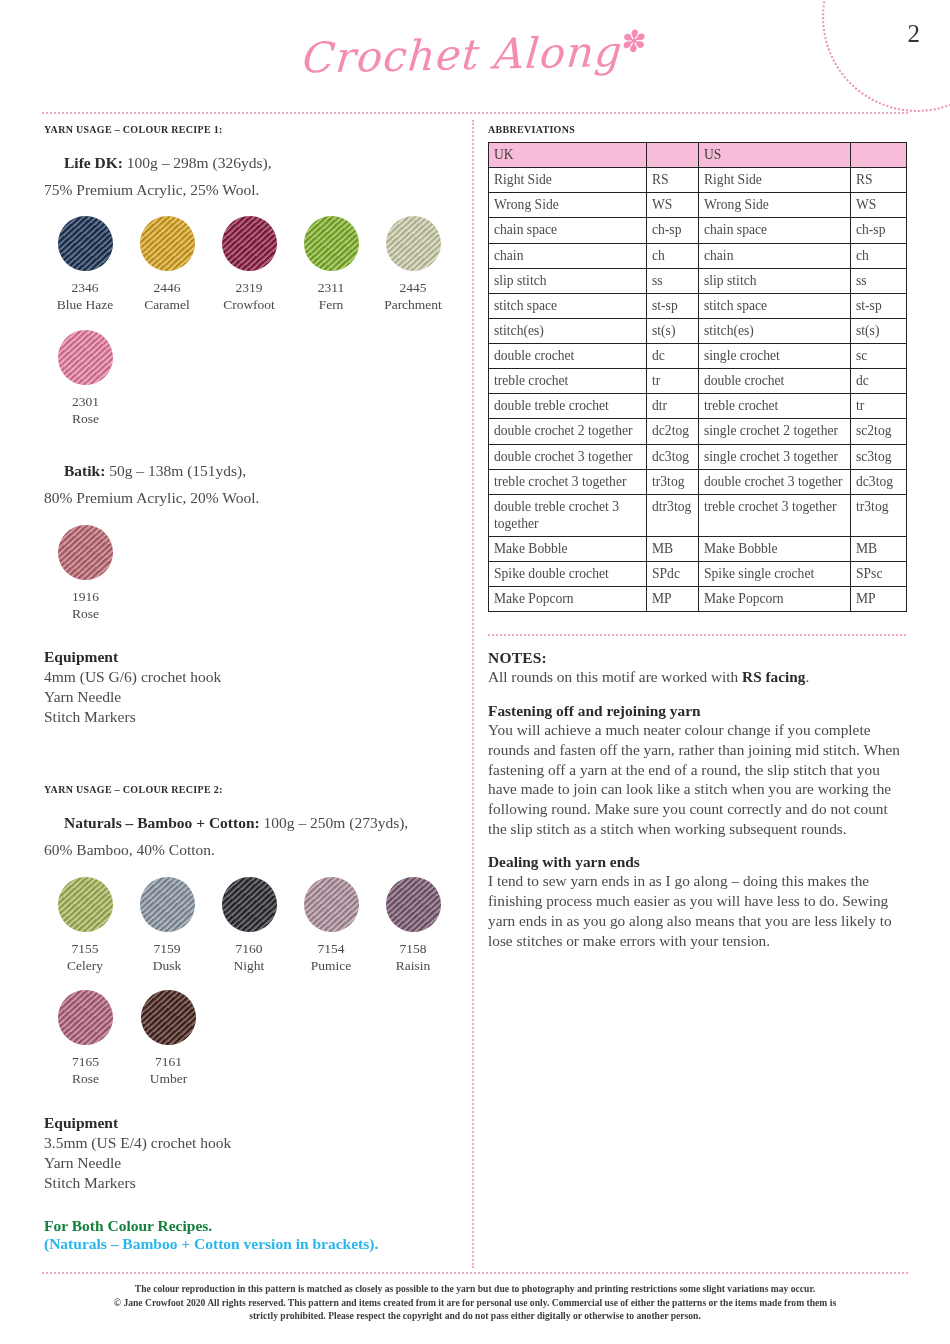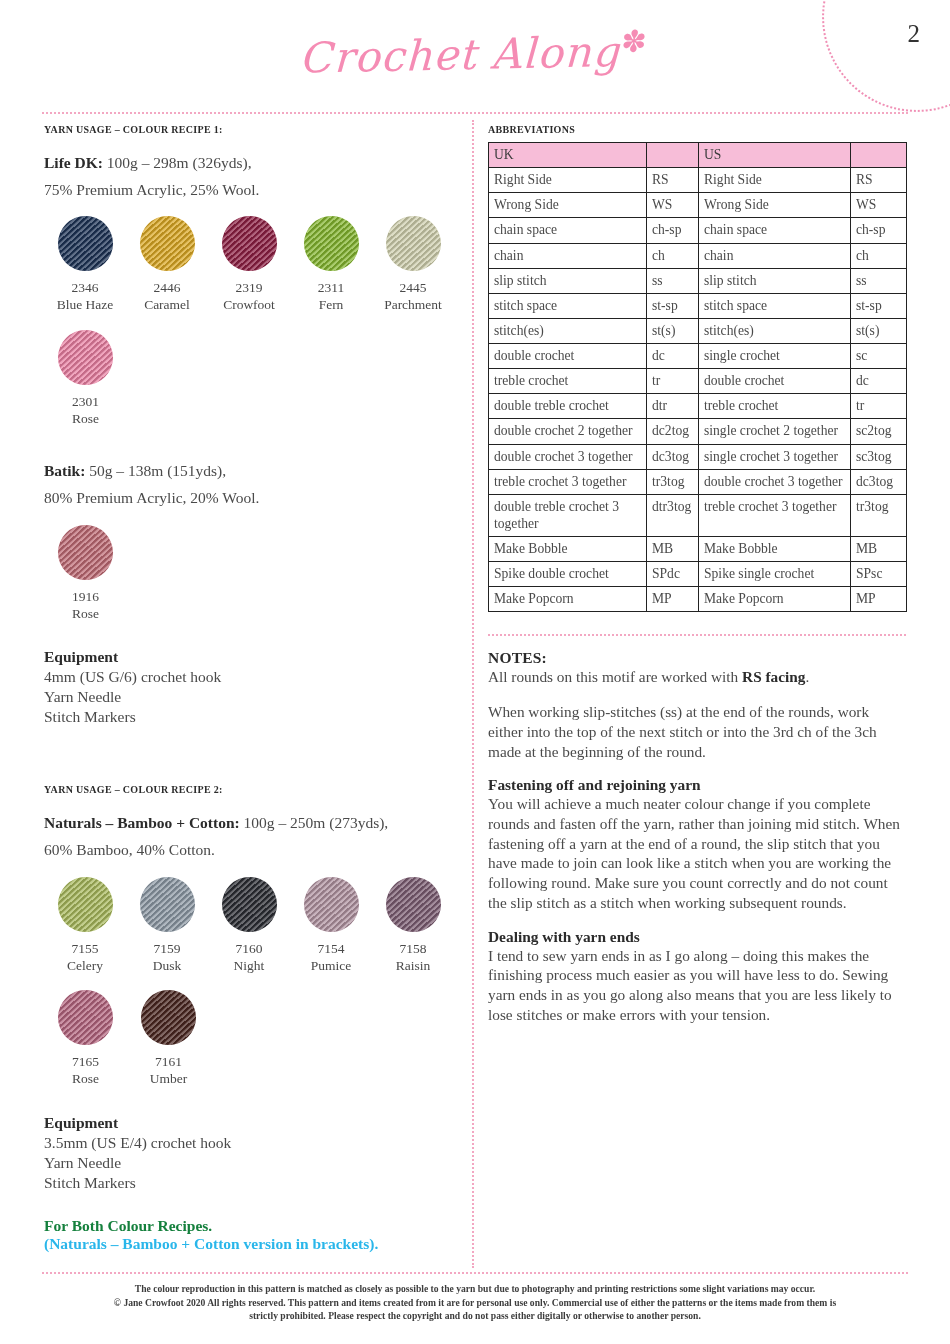--- a/index.html
+++ b/index.html
@@ -111,21 +111,21 @@
     letter-spacing: 0.3px;
     color: #2b2b2b;
     margin-bottom: 18px;
   }
   .yarn-line {
     font-size: 15.5px;
     line-height: 1.33;
     color: #4a4a4a;
     margin-bottom: 6px;
   }
-  .yarn-line b { color: #2b2b2b; }
+  .yarn-line b { color: #2b2b2b; margin-left: 20px; }
 
   
   .swatch-row {
     display: flex;
     margin-top: 16px;
     margin-bottom: 4px;
   }
   .swatch {
     width: 83px;
     text-align: center;
@@ -518,21 +518,20 @@
           <td>MP</td>
         </tr>
       </tbody>
     </table>
 
     <div class="notes-rule"></div>
 
     <div class="notes-head">NOTES:</div>
     <div class="notes-p"><span>All rounds on this motif are worked with </span><b>RS facing</b><span>.</span></div>
 
-    <div class="notes-p">When working slip-stitches (ss) at the end of the rounds, work either into the top of the next stitch or into the 3rd ch of the 3ch made at the beginning of the round.</div>
 
     <div class="notes-sub">Fastening off and rejoining yarn</div>
     <div class="notes-p">You will achieve a much neater colour change if you complete rounds and fasten off the yarn, rather than joining mid stitch. When fastening off a yarn at the end of a round, the slip stitch that you have made to join can look like a stitch when you are working the following round. Make sure you count correctly and do not count the slip stitch as a stitch when working subsequent rounds.</div>
 
     <div class="notes-sub">Dealing with yarn ends</div>
     <div class="notes-p tight">I tend to sew yarn ends in as I go along – doing this makes the finishing process much easier as you will have less to do. Sewing yarn ends in as you go along also means that you are less likely to lose stitches or make errors with your tension.</div>
 
   </div>
 </div>
 

